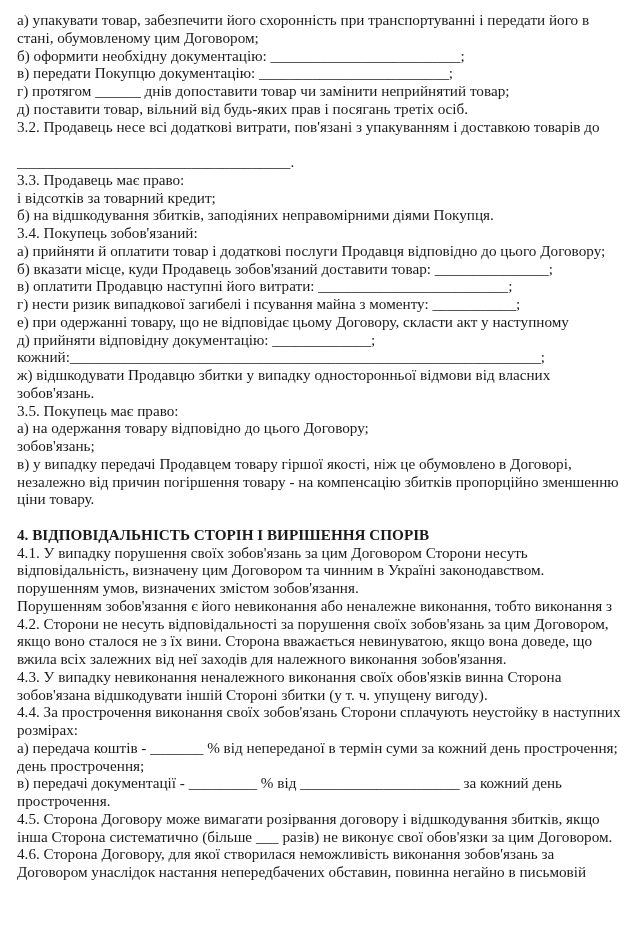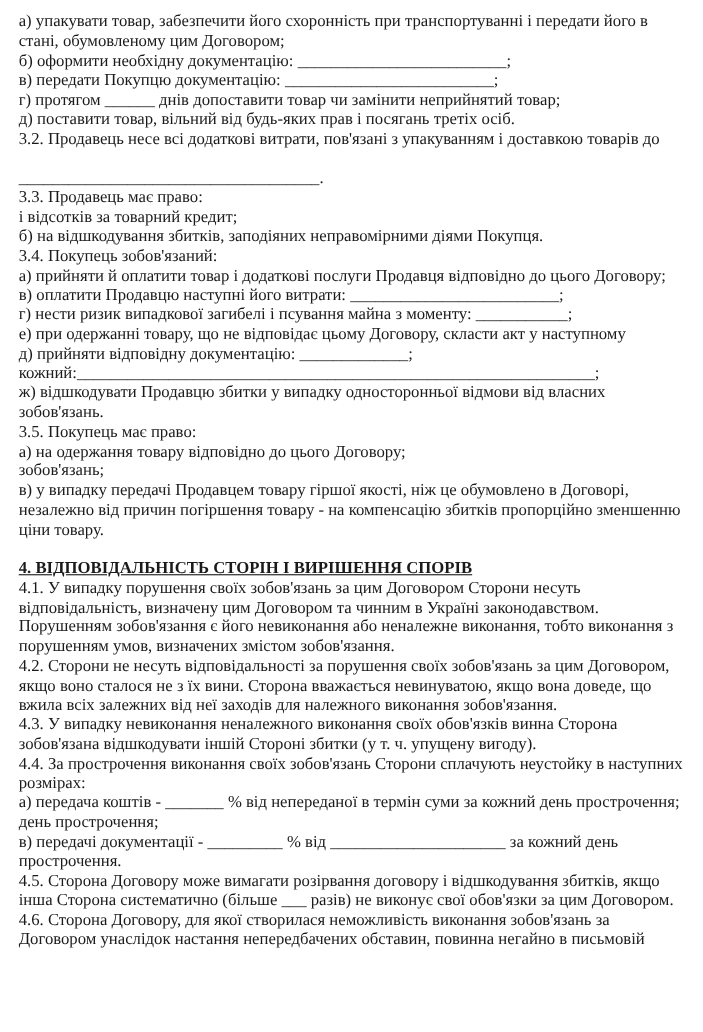--- a/index.html
+++ b/index.html
@@ -7,62 +7,63 @@
   .page {
     position: relative;
     padding: 11px 10px 0 17px;
     font-family: "Liberation Serif", serif;
     font-size: 15.2px;
     line-height: 17.75px;
     color: #1a1a1a;
   }
   .line { white-space: pre; display: block; }
   .gap { height: 17.75px; }
-  .heading { font-weight: bold; text-decoration: underline; }
+  .heading { font-weight: bold; }
 </style>
 </head>
 <body>
 
 <div class="page">
   <div id="sec3">
       <div class="line">а) упакувати товар, забезпечити його схоронність при транспортуванні і передати його в</div>
       <div class="line">стані, обумовленому цим Договором;</div>
       <div class="line">б) оформити необхідну документацію: _________________________;</div>
       <div class="line">в) передати Покупцю документацію: _________________________;</div>
       <div class="line">г) протягом ______ днів допоставити товар чи замінити неприйнятий товар;</div>
       <div class="line">д) поставити товар, вільний від будь-яких прав і посягань третіх осіб.</div>
       <div class="line">3.2. Продавець несе всі додаткові витрати, пов'язані з упакуванням і доставкою товарів до</div>
       <div class="line">&nbsp;</div>
       <div class="line">____________________________________.</div>
       <div class="line">3.3. Продавець має право:</div>
       <div class="line">і відсотків за товарний кредит;</div>
       <div class="line">б) на відшкодування збитків, заподіяних неправомірними діями Покупця.</div>
       <div class="line">3.4. Покупець зобов'язаний:</div>
       <div class="line">а) прийняти й оплатити товар і додаткові послуги Продавця відповідно до цього Договору;</div>
+      <div class="line">б) вказати місце, куди Продавець зобов'язаний доставити товар: _______________;</div>
       <div class="line">в) оплатити Продавцю наступні його витрати: _________________________;</div>
       <div class="line">г) нести ризик випадкової загибелі і псування майна з моменту: ___________;</div>
       <div class="line">е) при одержанні товару, що не відповідає цьому Договору, скласти акт у наступному</div>
       <div class="line">д) прийняти відповідну документацію: _____________;</div>
       <div class="line">кожний:______________________________________________________________;</div>
       <div class="line">ж) відшкодувати Продавцю збитки у випадку односторонньої відмови від власних</div>
       <div class="line">зобов'язань.</div>
       <div class="line">3.5. Покупець має право:</div>
       <div class="line">а) на одержання товару відповідно до цього Договору;</div>
       <div class="line">зобов'язань;</div>
       <div class="line">в) у випадку передачі Продавцем товару гіршої якості, ніж це обумовлено в Договорі,</div>
       <div class="line">незалежно від причин погіршення товару - на компенсацію збитків пропорційно зменшенню</div>
       <div class="line">ціни товару.</div>
     </div>
   <div class="gap"></div>
   <div class="line heading">4. ВІДПОВІДАЛЬНІСТЬ СТОРІН І ВИРІШЕННЯ СПОРІВ</div>
   <div id="sec4">
       <div class="line">4.1. У випадку порушення своїх зобов'язань за цим Договором Сторони несуть</div>
       <div class="line">відповідальність, визначену цим Договором та чинним в Україні законодавством.</div>
+      <div class="line">порушенням умов, визначених змістом зобов'язання.</div>
       <div class="line">Порушенням зобов'язання є його невиконання або неналежне виконання, тобто виконання з</div>
-      <div class="line">порушенням умов, визначених змістом зобов'язання.</div>
       <div class="line">4.2. Сторони не несуть відповідальності за порушення своїх зобов'язань за цим Договором,</div>
       <div class="line">якщо воно сталося не з їх вини. Сторона вважається невинуватою, якщо вона доведе, що</div>
       <div class="line">вжила всіх залежних від неї заходів для належного виконання зобов'язання.</div>
       <div class="line">4.3. У випадку невиконання неналежного виконання своїх обов'язків винна Сторона</div>
       <div class="line">зобов'язана відшкодувати іншій Стороні збитки (у т. ч. упущену вигоду).</div>
       <div class="line">4.4. За прострочення виконання своїх зобов'язань Сторони сплачують неустойку в наступних</div>
       <div class="line">розмірах:</div>
       <div class="line">а) передача коштів - _______ % від непереданої в термін суми за кожний день прострочення;</div>
       <div class="line">день прострочення;</div>
       <div class="line">в) передачі документації - _________ % від _____________________ за кожний день</div>

